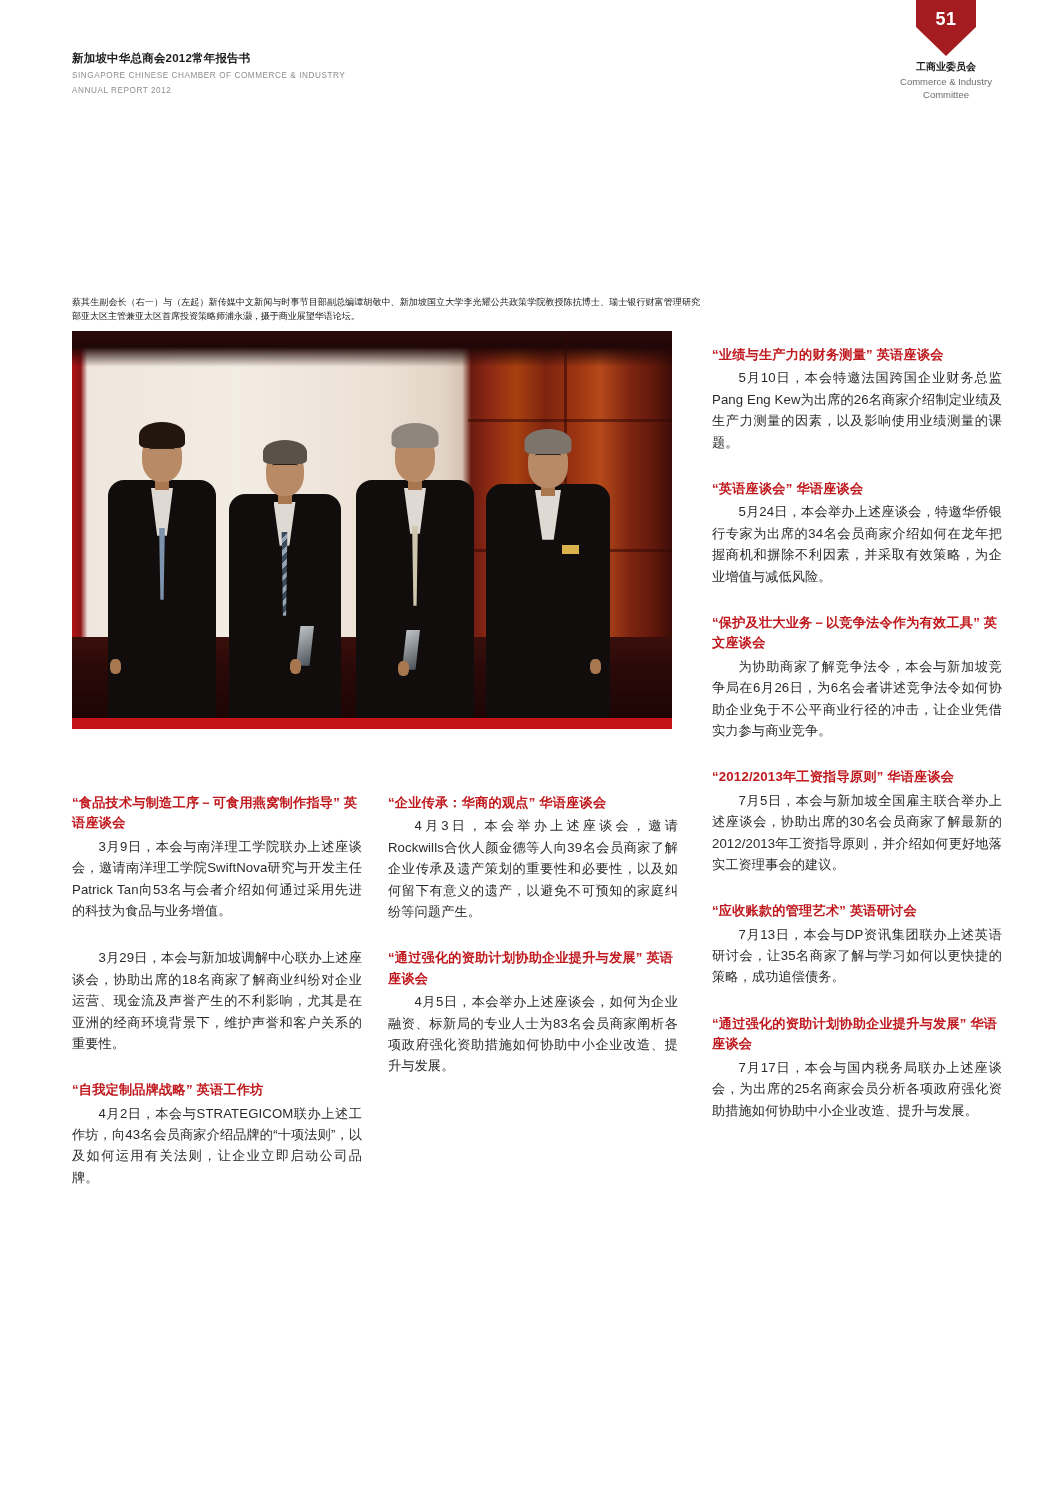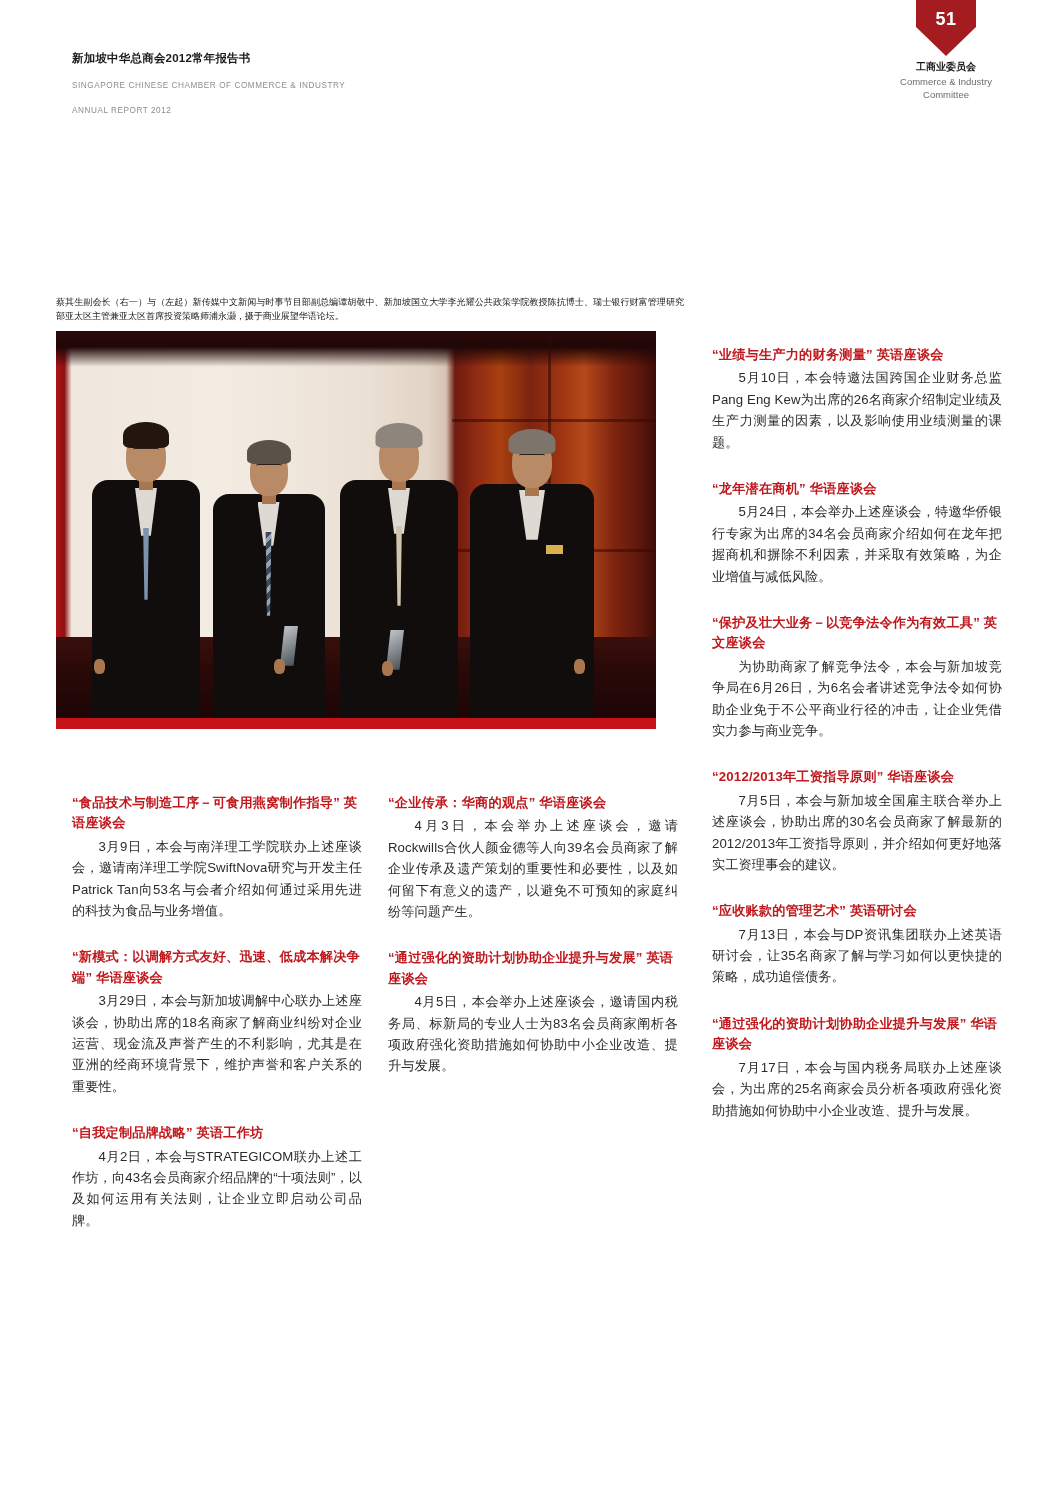--- a/index.html
+++ b/index.html
@@ -32,21 +32,21 @@
     color: #1a1a1a;
     letter-spacing: 0.2px;
     line-height: 1.5;
     white-space: nowrap;
   }
   .masthead-en {
     font-size: 8.2px;
     color: #8d8d8d;
     letter-spacing: 0.55px;
     line-height: 1.45;
-    margin-top: 13px;
+    margin-top: 3px;
     white-space: nowrap;
   }
 
   
   .page-tag {
     position: absolute;
     left: 916px;
     top: 0;
     width: 60px;
     height: 56px;
@@ -79,21 +79,21 @@
   .committee-en {
     font-size: 9.5px;
     color: #6d6d6d;
     line-height: 1.32;
     margin-top: 1px;
   }
 
   
   .photo-block {
     position: absolute;
-    left: 56px;
+    left: 72px;
     top: 296px;
     width: 628px;
   }
   .photo-caption {
     font-size: 9.1px;
     line-height: 1.52;
     color: #202020;
     letter-spacing: -0.1px;
     margin-bottom: 7px;
     text-align: justify;
@@ -324,55 +324,54 @@
 </div>
 
 <div class="col col-1">
 
   <div class="section">
     <div class="sec-title">“食品技术与制造工序－可食用燕窝制作指导” 英语座谈会</div>
     <div class="sec-body">3月9日，本会与南洋理工学院联办上述座谈会，邀请南洋理工学院SwiftNova研究与开发主任Patrick Tan向53名与会者介绍如何通过采用先进的科技为食品与业务增值。</div>
   </div>
 
   <div class="section">
-    <div class="sec-title">“新模式：以调解方式友好、迅速、低成本解决争端” 华语座谈会</div>
     <div class="sec-body">3月29日，本会与新加坡调解中心联办上述座谈会，协助出席的18名商家了解商业纠纷对企业运营、现金流及声誉产生的不利影响，尤其是在亚洲的经商环境背景下，维护声誉和客户关系的重要性。</div>
   </div>
 
   <div class="section">
     <div class="sec-title">“自我定制品牌战略” 英语工作坊</div>
     <div class="sec-body">4月2日，本会与STRATEGICOM联办上述工作坊，向43名会员商家介绍品牌的“十项法则”，以及如何运用有关法则，让企业立即启动公司品牌。</div>
   </div>
 
 </div>
 
 <div class="col col-2">
 
   <div class="section">
     <div class="sec-title">“企业传承：华商的观点” 华语座谈会</div>
     <div class="sec-body">4月3日，本会举办上述座谈会，邀请Rockwills合伙人颜金德等人向39名会员商家了解企业传承及遗产策划的重要性和必要性，以及如何留下有意义的遗产，以避免不可预知的家庭纠纷等问题产生。</div>
   </div>
 
   <div class="section">
     <div class="sec-title">“通过强化的资助计划协助企业提升与发展” 英语座谈会</div>
-    <div class="sec-body">4月5日，本会举办上述座谈会，邀请国内税务局、标新局的专业人士为83名会员商家阐析各项政府强化资助措施如何协助中小企业改造、提升与发展。</div>
+    <div class="sec-body">4月5日，本会举办上述座谈会，如何为企业融资、标新局的专业人士为83名会员商家阐析各项政府强化资助措施如何协助中小企业改造、提升与发展。</div>
   </div>
 
 
 </div>
 
 <div class="col col-3">
 
   <div class="section">
     <div class="sec-title">“业绩与生产力的财务测量” 英语座谈会</div>
     <div class="sec-body">5月10日，本会特邀法国跨国企业财务总监Pang Eng Kew为出席的26名商家介绍制定业绩及生产力测量的因素，以及影响使用业绩测量的课题。</div>
   </div>
 
   <div class="section">
-    <div class="sec-title">“龙年潜在商机” 华语座谈会</div>
+    <div class="sec-title">“英语座谈会” 华语座谈会</div>
     <div class="sec-body">5月24日，本会举办上述座谈会，特邀华侨银行专家为出席的34名会员商家介绍如何在龙年把握商机和摒除不利因素，并采取有效策略，为企业增值与减低风险。</div>
   </div>
 
   <div class="section">
     <div class="sec-title">“保护及壮大业务－以竞争法令作为有效工具” 英文座谈会</div>
     <div class="sec-body">为协助商家了解竞争法令，本会与新加坡竞争局在6月26日，为6名会者讲述竞争法令如何协助企业免于不公平商业行径的冲击，让企业凭借实力参与商业竞争。</div>
   </div>
 
   <div class="section">
     <div class="sec-title">“2012/2013年工资指导原则” 华语座谈会</div>

